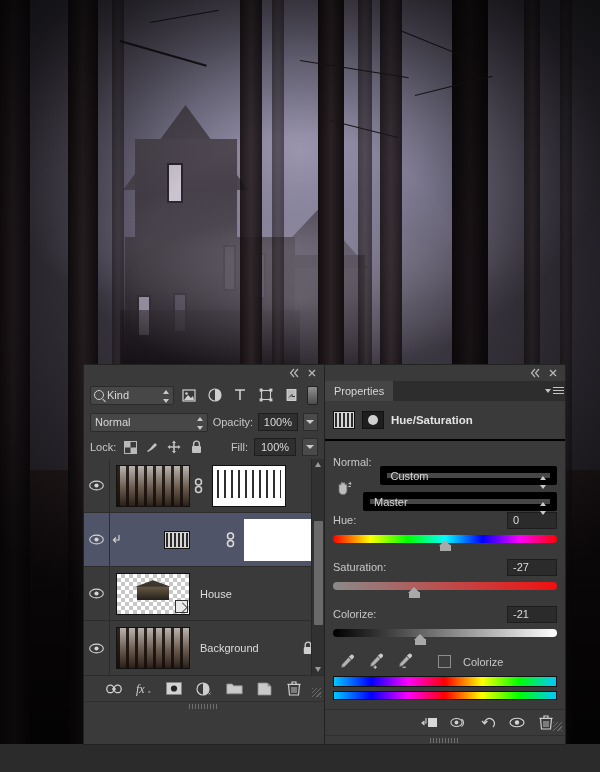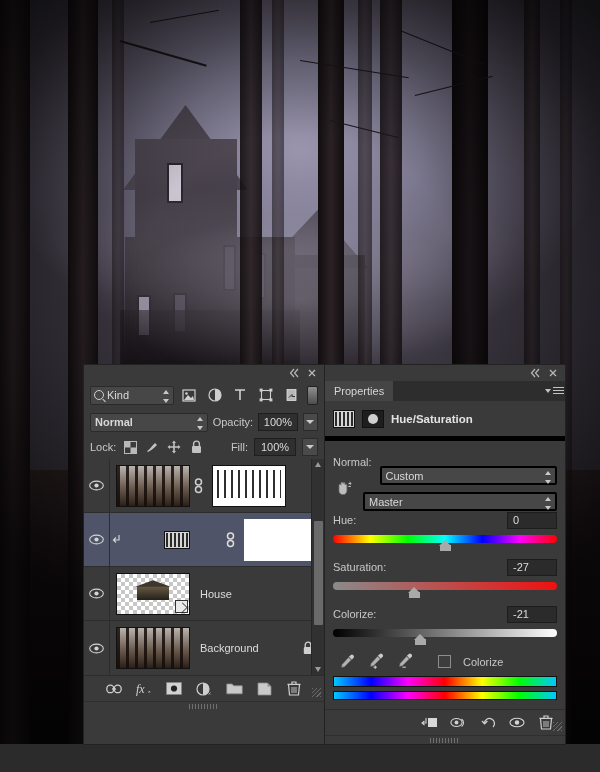--- a/index.html
+++ b/index.html
@@ -106,21 +106,21 @@
   .stepper:before{top:0;border-bottom:4px solid #c9c9c9;}
   .stepper:after{bottom:0;border-top:4px solid #c9c9c9;}
   .ficon { width:21px;height:20px;display:flex;align-items:center;justify-content:center;
            cursor:pointer; }
   .toggle-sw { width:11px;height:19px;background:linear-gradient(#8f8f8f,#4d4d4d);
                border:1px solid #222;border-radius:2px; margin-left:auto; cursor:pointer;}
 
   .blend-row { height:26px; display:flex; align-items:center; padding:0 6px; gap:5px; }
   .blend-select { width:124px;height:19px;background:#474747;border:1px solid #2b2b2b;
                   border-radius:2px;color:#d8d8d8;font-size:11px;display:flex;align-items:center;
-                  padding:0 4px;position:relative;cursor:pointer;font-weight:bold;}
+                  padding:0 4px;position:relative;cursor:pointer;}
   .lbl { color:#c8c8c8; font-size:11px; }
   .numfield { width:42px;height:18px;background:#2f2f2f;border:1px solid #1e1e1e;
               color:#d9d9d9;font-size:11px;display:flex;align-items:center;justify-content:center;
               cursor:text;}
   .dropbtn { width:16px;height:18px;background:#4a4a4a;border:1px solid #2b2b2b;
              display:flex;align-items:center;justify-content:center;cursor:pointer;}
   .dtri { width:0;height:0;border-left:4px solid transparent;border-right:4px solid transparent;
           border-top:4px solid #cacaca; }
 
   .lock-row { height:24px; display:flex; align-items:center; padding:0 6px; gap:6px; }
@@ -174,30 +174,30 @@
   .grip{position:absolute;right:3px;bottom:4px;width:9px;height:9px;
         background:repeating-linear-gradient(135deg,#6a6a6a 0 1px,transparent 1px 3px);}
   .resize-bar{height:9px;background:#3a3a3a;display:flex;align-items:center;justify-content:center;
               border-top:1px solid #2f2f2f;}
   .resize-grip{width:30px;height:5px;
        background:repeating-linear-gradient(90deg,#6f6f6f 0 1px,transparent 1px 3px);}
 
   
   #props { left:325px; top:365px; width:240px; height:379px; box-shadow:0 0 0 1px #222; }
   .prop-head{height:40px;display:flex;align-items:center;gap:7px;padding:0 8px;
-             border-bottom:5px solid #000000;}
+             border-bottom:2px solid #000000;}
   .ph-ico1{width:22px;height:18px;background:#d6d6d6;border:1px solid #111;position:relative;}
   .ph-ico1:after{content:"";position:absolute;left:1px;top:1px;right:1px;bottom:1px;
      background:repeating-linear-gradient(90deg,#2b2b2b 0 2px,#d6d6d6 2px 4px);}
   .ph-ico2{width:22px;height:18px;background:#1e1e1e;border:1px solid #111;
            display:flex;align-items:center;justify-content:center;}
   .ph-dot{width:10px;height:10px;border-radius:50%;background:#cfcfcf;}
   .ph-title{color:#e2e2e2;font-size:11.5px;font-weight:bold;}
   .prow{display:flex;align-items:center;padding:0 8px;gap:8px;height:26px;}
-  .psel{flex:1;height:19px;background:#474747;border:2px solid #000000;border-radius:2px;
+  .psel{flex:1;height:19px;background:#474747;border:7px solid #000000;border-radius:2px;
         color:#d8d8d8;font-size:11px;display:flex;align-items:center;padding:0 4px;
         position:relative;cursor:pointer;margin-top:27px;}
   .hand-ico{width:22px;height:20px;display:flex;align-items:center;justify-content:center;}
   .srow{padding:0 8px;}
   .slabel{display:flex;justify-content:space-between;align-items:center;height:22px;}
   .snum{width:50px;height:17px;background:#2b2b2b;border:1px solid #1d1d1d;color:#dcdcdc;
         font-size:11px;display:flex;align-items:center;padding-left:5px;cursor:text;}
   .track{position:relative;height:8px;margin:4px 0 2px 0;border-radius:4px;}
   .track.hue{background:linear-gradient(90deg,#f00,#ff0,#0f0,#0ff,#00f,#f0f,#f00);}
   .track.sat{background:linear-gradient(90deg,#8a8a8a,#f01010);}

